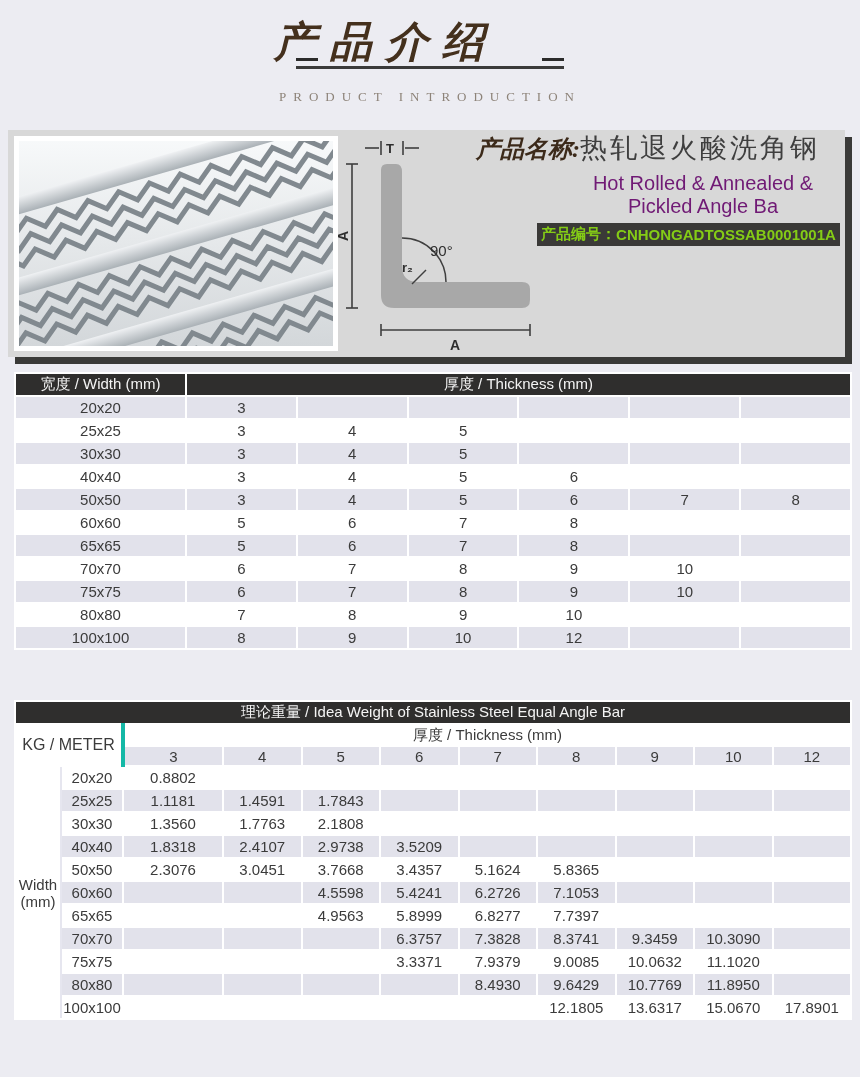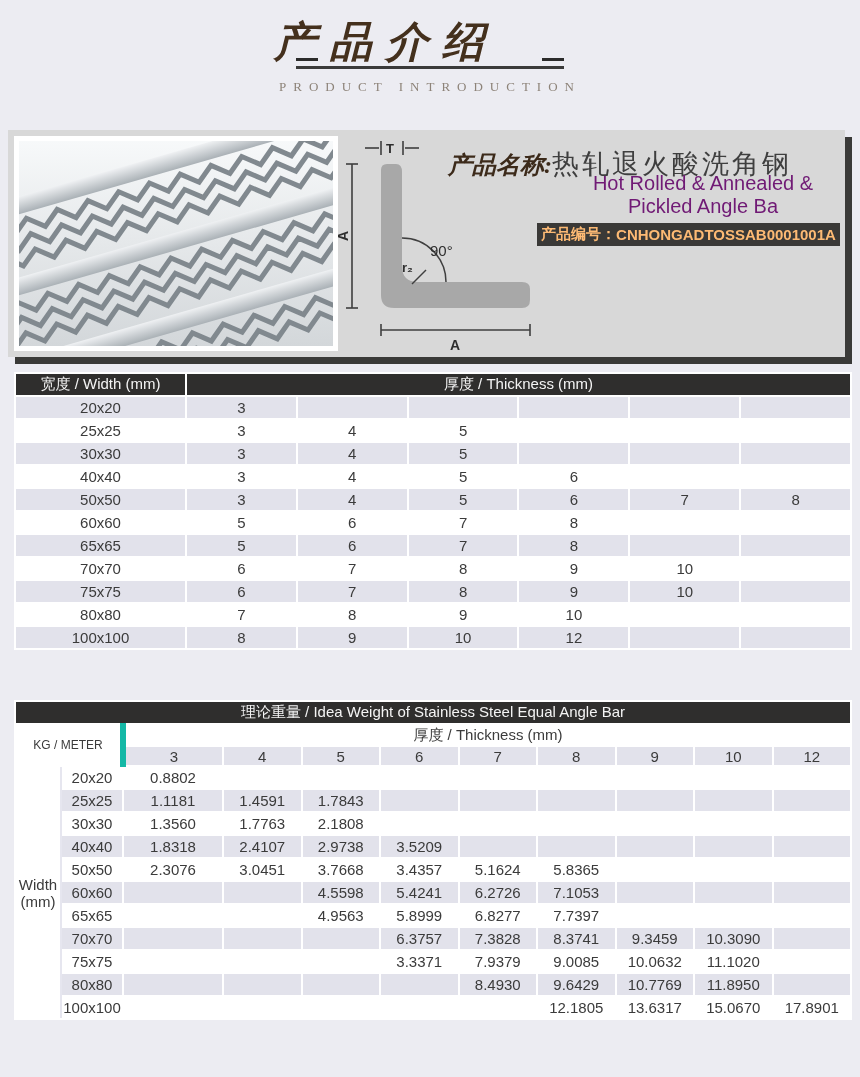--- a/index.html
+++ b/index.html
@@ -6,54 +6,54 @@
   body{background:#ececf2;font-family:"Liberation Sans",sans-serif;}
   .page{position:relative;width:860px;height:1077px;background:#ececf2;overflow:hidden;}
 
   
   .banner-title{position:absolute;left:0;top:14px;width:772px;text-align:center;
     font-family:"Liberation Serif",serif;font-style:italic;font-weight:bold;
     font-size:42px;letter-spacing:14px;color:#44301d;}
   .banner-line{position:absolute;top:66px;left:296px;width:268px;height:3px;background:#3a3a3a;}
   .banner-dash{position:absolute;top:58px;width:22px;height:3px;background:#2b2b2b;}
   .banner-dash.left{left:296px;} .banner-dash.right{left:542px;}
-  .banner-sub{position:absolute;left:0;top:79px;width:860px;text-align:center;
+  .banner-sub{position:absolute;left:0;top:89px;width:860px;text-align:center;
     font-family:"Liberation Serif",serif;font-size:13px;letter-spacing:7px;color:#8d8379;}
 
   
   .card{position:absolute;left:8px;top:130px;width:837px;height:227px;background:#d8d8d8;
     box-shadow:7px 7px 0 0 #3a3a38;}
   .photo{position:absolute;left:6px;top:6px;width:314px;height:205px;border:5px solid #ffffff;}
   .photo svg{display:block;}
   .diagram{position:absolute;left:330px;top:2px;}
-  .name-line{position:absolute;left:440px;top:16px;width:400px;text-align:left;white-space:nowrap;}
+  .name-line{position:absolute;left:440px;top:0;width:400px;text-align:center;white-space:nowrap;}
   .name-label{font-family:"Liberation Serif",serif;font-style:italic;font-weight:bold;
     font-size:24px;color:#3c2a1a;}
   .name-cn{font-size:27px;color:#3f3f3f;letter-spacing:3px;}
   .name-en{position:absolute;left:545px;top:42px;width:300px;text-align:center;
     font-size:20px;line-height:23px;color:#701a75;}
   .code-box{position:absolute;left:529px;top:93px;width:303px;height:23px;background:#3a3937;
-    color:#fdba74;font-size:15px;font-weight:bold;display:flex;align-items:center;justify-content:center;}
+    color:#84cc16;font-size:15px;font-weight:bold;display:flex;align-items:center;justify-content:center;}
 
   
   table{border-collapse:collapse;table-layout:fixed;width:838px;}
   td,th{border:2px solid #ffffff;padding:0;text-align:center;vertical-align:middle;
     font-size:15px;color:#3b3b3b;font-weight:normal;overflow:hidden;}
   .t1{position:absolute;left:14px;top:372px;}
   .t2{position:absolute;left:14px;top:700px;}
   .dark{background:#2f2e2d;color:#f4f4f4;height:22px;font-size:15px;}
   .row-stripe td{background:#e2e2eb;}
   .row-white td{background:#ffffff;}
   .t1 td{height:21px;}
   .t2 td{height:21px;}
   .t2 .subhead td{background:#ffffff;height:20px;}
   .t2 .cols td{background:#e2e2eb;height:18px;}
   td.axis-cell{background:#ffffff !important;font-size:15px;line-height:17px;
     border-right:2px solid #e6e6ef;}
-  td.kg-cell{background:#ffffff;font-size:12px;border-right:6px solid #14b8a6;}
+  td.kg-cell{background:#ffffff;font-size:16px;border-right:4px solid #14b8a6;}
 </style>
 </head>
 <body>
 
 <div class="page">
 
   <div class="banner-title">产品介绍</div>
   <div class="banner-dash left"></div>
   <div class="banner-dash right"></div>
   <div class="banner-line"></div>

